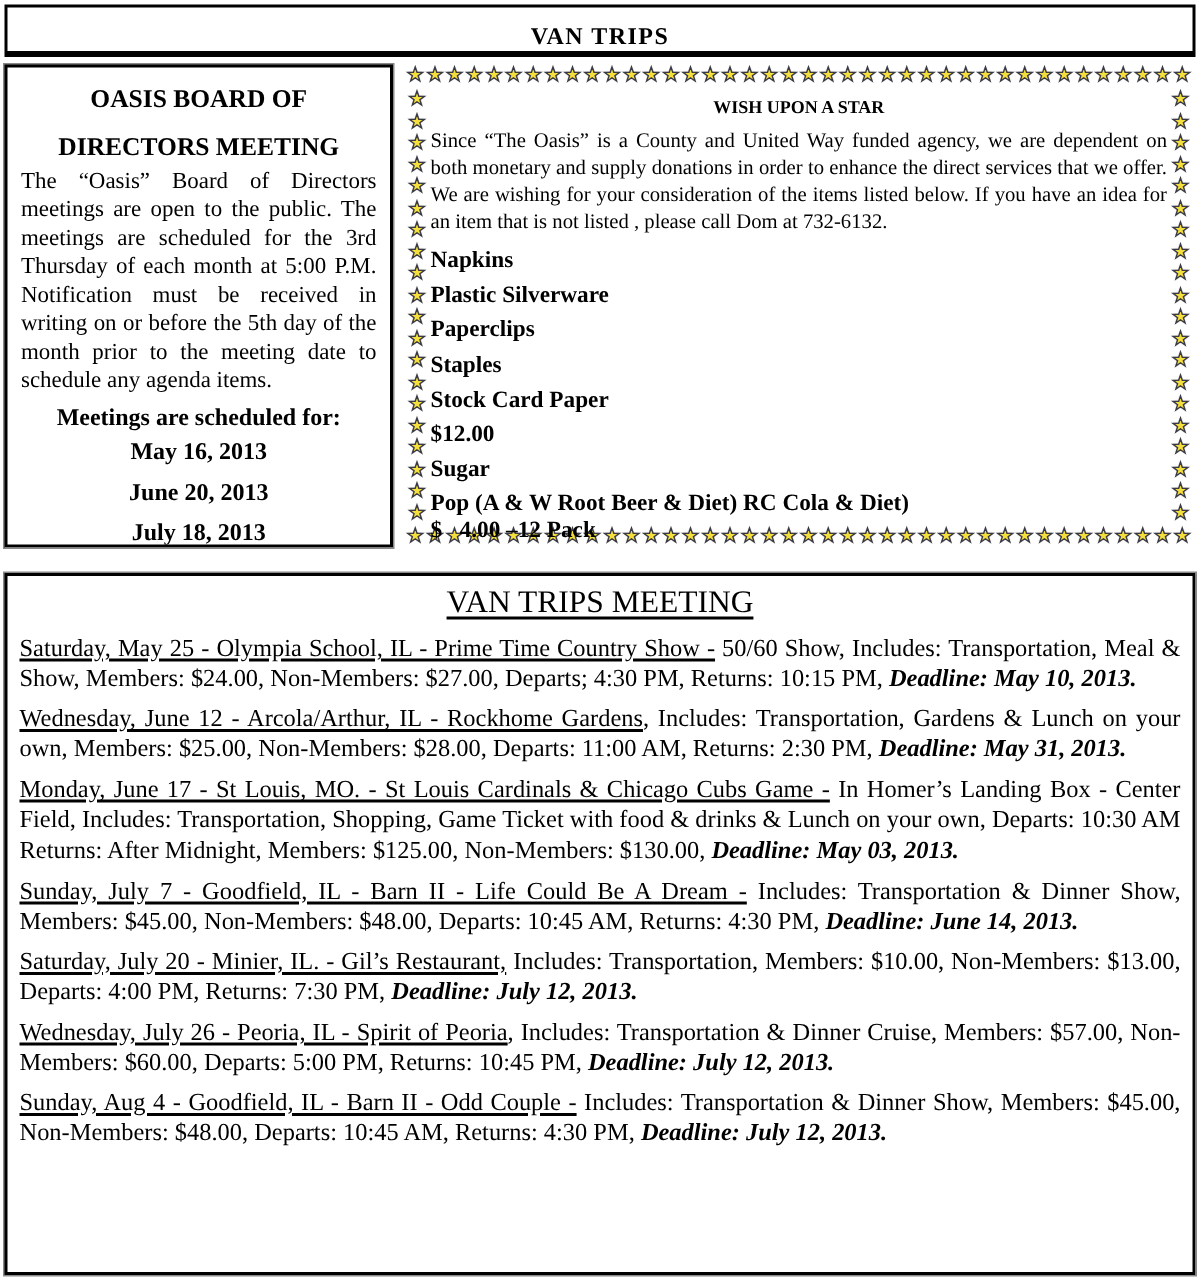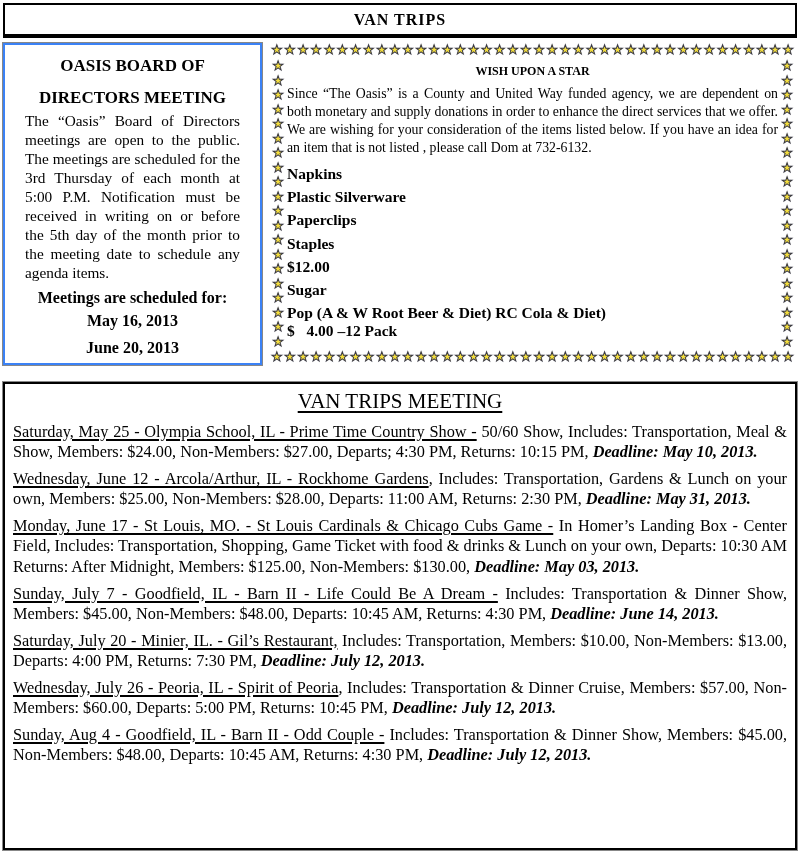--- a/index.html
+++ b/index.html
@@ -11,43 +11,43 @@
     padding: 3px;
     overflow: hidden;
   }
 
   
   .banner {
     border: 2px solid #000;
     border-bottom-width: 4px;
     height: 35px;
     display: flex;
-    align-items: center;
+    align-items: flex-end;
     justify-content: center;
     font-size: 16px;
     font-weight: bold;
     letter-spacing: 1px;
     margin-bottom: 5px;
   }
 
   
   .middle {
     display: flex;
     gap: 6px;
     height: 322px;
     margin-bottom: 17px;
   }
 
   
   .oasis {
     width: 259px;
     flex: 0 0 259px;
-    border: 2px solid #3b82f6;
+    border: 2px solid #000000;
     box-shadow: 0 0 0 1px #888;
-    padding: 5px 20px;
+    padding: 5px 9px;
     overflow: hidden;
   }
   .oasis-title { font-size: 17px; font-weight: bold; text-align: center; }
   .oasis-title.l1 { margin-top: 6px; }
   .oasis-title.l2 { margin-top: 12px; margin-bottom: 3px; }
   .oasis-body {
     font-size: 15.3px;
     line-height: 19px;
     text-align: justify;
   }
@@ -293,20 +293,24 @@
         </div>
         <div class="wish-row">
           <span class="wish-name">Paperclips</span>
           <span class="wish-price">$  2.00</span>
         </div>
         <div class="wish-row">
           <span class="wish-name">Staples</span>
           <span class="wish-price">$  3.00</span>
         </div>
         <div class="wish-row">
+          <span class="wish-name">Stock Card Paper</span>
+          <span class="wish-price">$  6.00</span>
+        </div>
+        <div class="wish-row">
           <span class="wish-price">$12.00</span>
         </div>
         <div class="wish-row">
           <span class="wish-name">Sugar</span>
           <span class="wish-price">$   3.00</span>
         </div>
         <div class="wish-row wide">
           <span class="wish-name">Pop (A &amp; W Root Beer &amp; Diet) RC Cola &amp; Diet)</span>
           <span class="wish-price">$   4.00 –12 Pack</span>
         </div>

